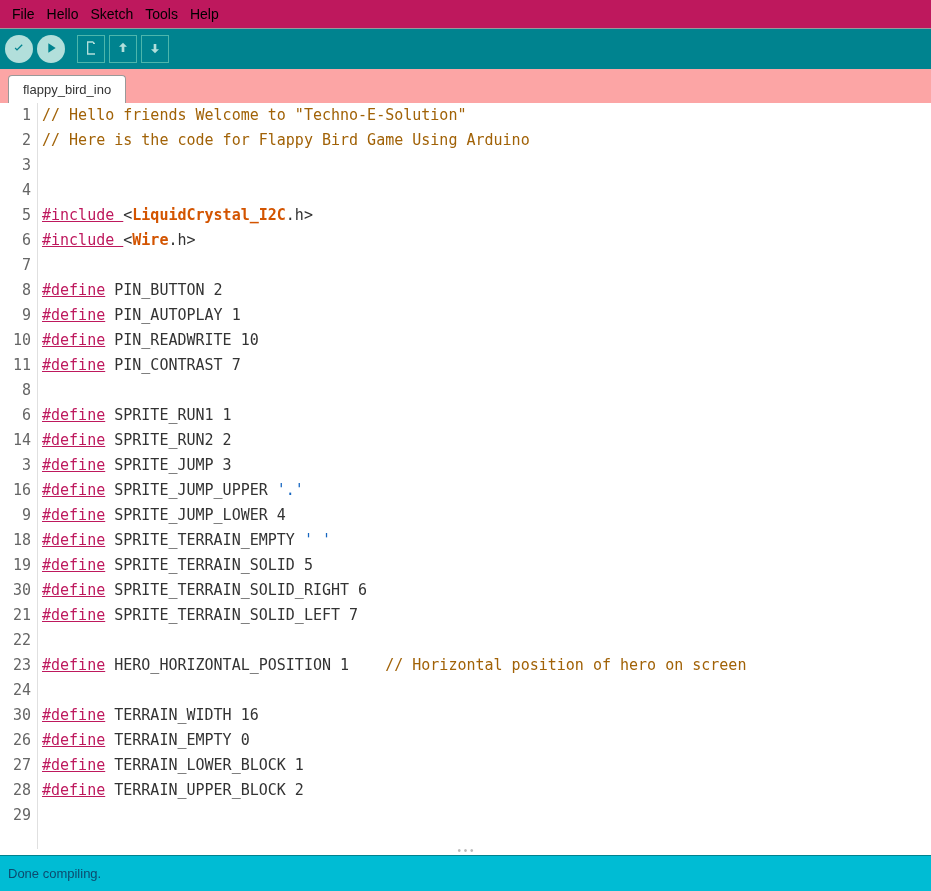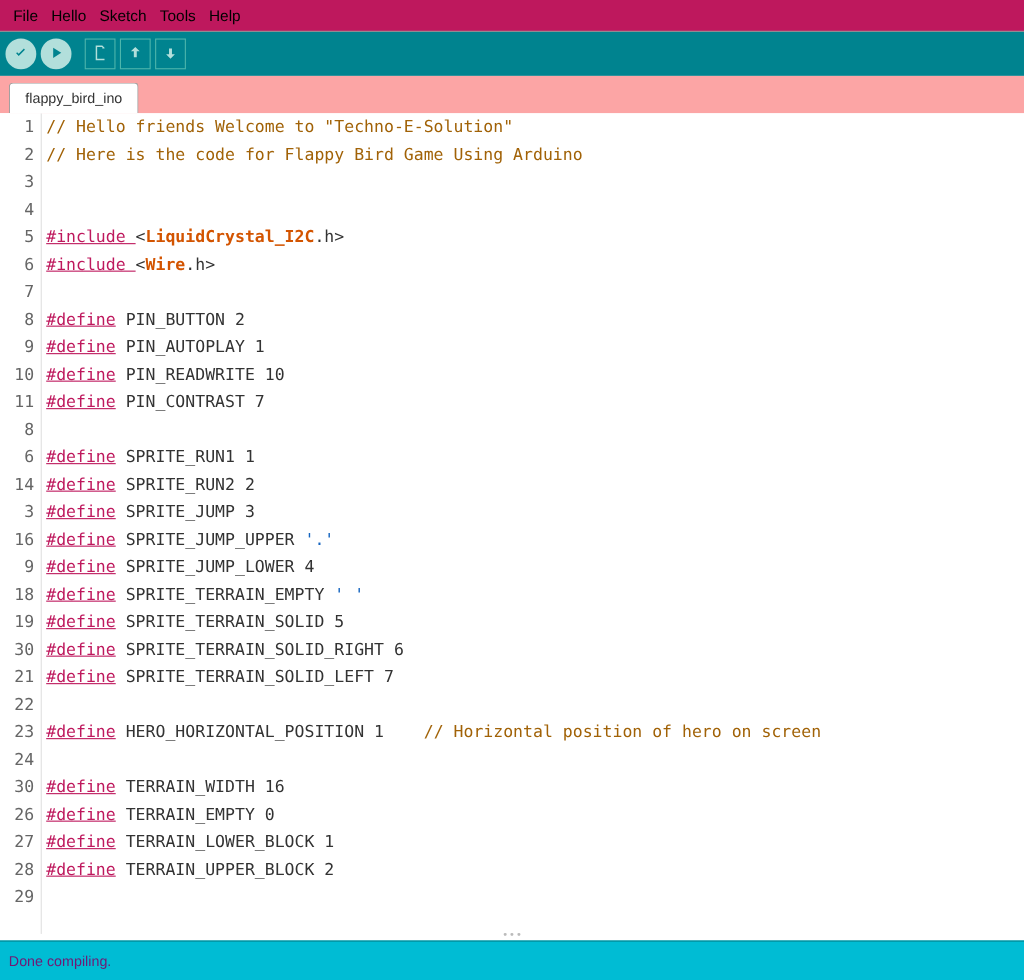--- a/index.html
+++ b/index.html
@@ -95,21 +95,21 @@
 }
 .ln { height: 25px; }
 .tk-comment { color: #a16207; }
 .tk-pre { color: #be185d; text-decoration: underline; }
 .tk-lib { color: #d35400; font-weight: bold; }
 .tk-ext { color: #333; }
 .tk-str { color: #1565c0; }
 .tk-plain { color: #333; }
 .status-bar {
   background: #00bcd4;
-  color: #701a75;
+  color: #0c4a6e;
   font-size: 13px;
   padding: 10px 8px;
   border-top: 1px solid #00838f;
 }
 .resize-dots {
   text-align: center;
   color: #bbb;
   font-size: 10px;
   height: 6px;
   line-height: 4px;

